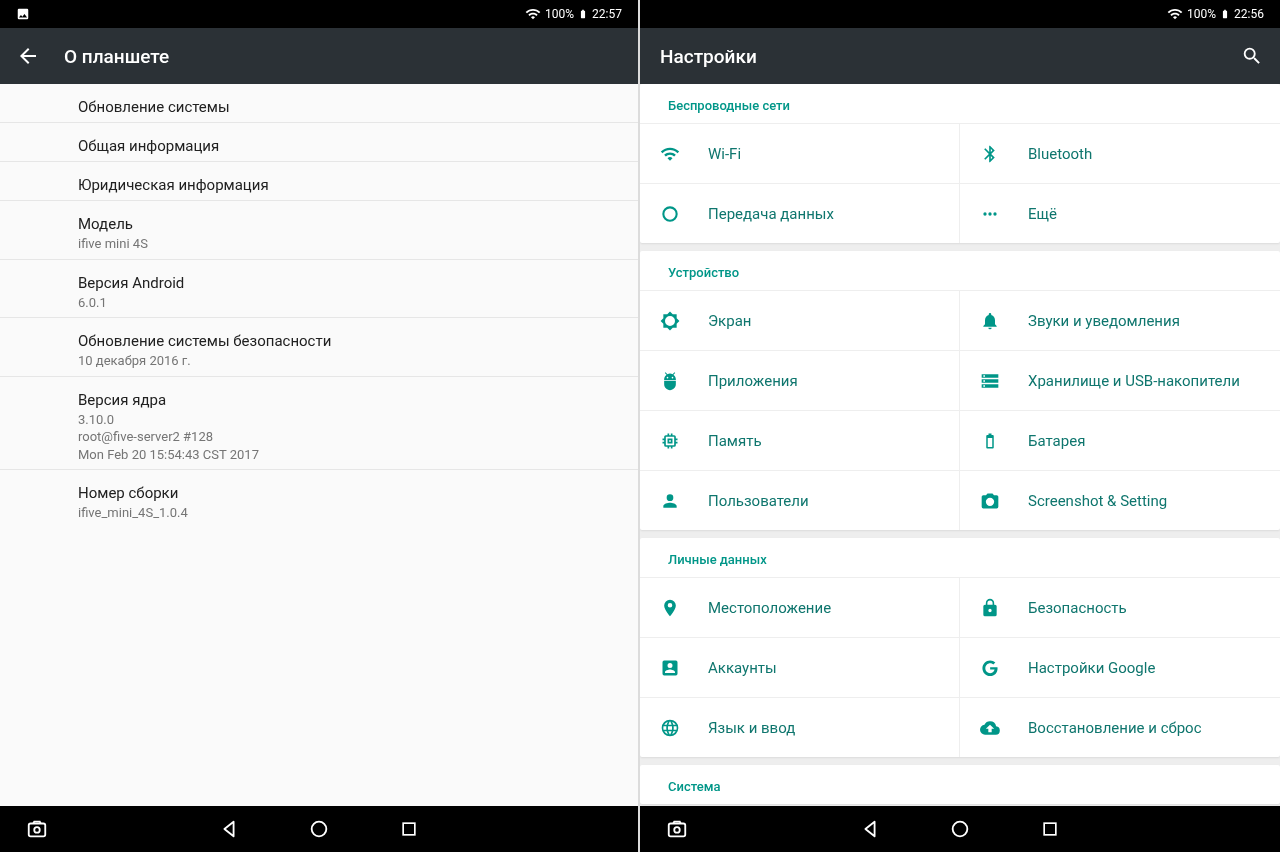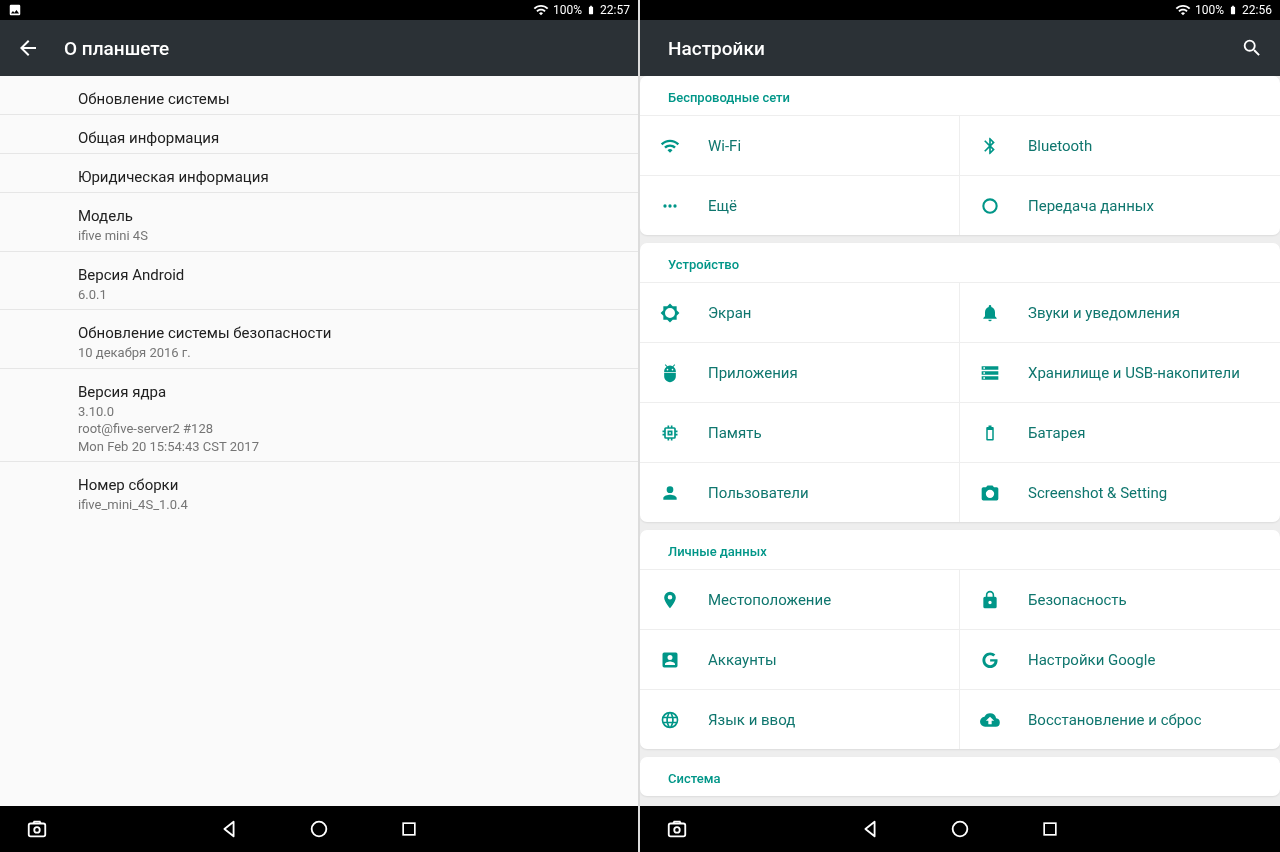--- a/index.html
+++ b/index.html
@@ -14,27 +14,27 @@
 .screen {
   width: 640px;
   height: 852px;
   display: flex;
   flex-direction: column;
   background: #f2f2f2;
   position: relative;
 }
 .screen.left { border-right: 2px solid #dcdcdc; }
 .status-bar {
-  height: 20px;
+  height: 28px;
   background: #000;
   color: #fff;
   display: flex;
   align-items: center;
   font-size: 12px;
-  padding: 0 8px;
+  padding: 0 16px;
 }
 .status-left { flex: 0 0 auto; display:flex; align-items:center; }
 .status-right { margin-left: auto; display: flex; align-items: center; gap: 4px; }
 .status-right span { font-size: 12px; }
 .toolbar {
   height: 56px;
   background: #2b3136;
   color: #fff;
   display: flex;
   align-items: center;
@@ -58,21 +58,21 @@
 .list-row .secondary { font-size: 13px; color: #757575; margin-top: 2px; line-height:1.35; }
 .content-right {
   flex: 1;
   background: #eeeeee;
   overflow-y: auto;
   padding: 0 0 0 0;
 }
 .section-card {
   background: #fff;
   margin: 8px 0 0 0;
-  border-radius: 7px;
+  border-radius: 2px;
   box-shadow: 0 1px 2px rgba(0,0,0,0.08);
 }
 .section-card:first-child { margin-top:0; }
 .section-header {
   color: #009688;
   font-size: 13px;
   font-weight: 500;
   padding: 14px 28px 10px;
 }
 .grid {
@@ -227,21 +227,21 @@
       <span>
         <svg width="10" height="14" viewBox="0 0 24 24" fill="#fff">
             <path d="M15.67 4H14V2h-4v2H8.33A1.33 1.33 0 0 0 7 5.33v15.34A1.33 1.33 0 0 0 8.33 22h7.34A1.33 1.33 0 0 0 17 20.67V5.33A1.33 1.33 0 0 0 15.67 4z"></path>
           </svg>
       </span>
       <span>22:56</span>
     </div>
   </div>
 
   <div class="toolbar">
-    <div class="title" style="margin-left:12px">Настройки</div>
+    <div class="title" style="margin-left:4px">Настройки</div>
     <div class="search-btn">
       <svg width="22" height="22" viewBox="0 0 24 24" fill="#fff">
           <path d="M15.5 14h-.79l-.28-.27A6.47 6.47 0 0 0 16 9.5 6.5 6.5 0 1 0 9.5 16a6.47 6.47 0 0 0 4.23-1.57l.27.28v.79l5 4.99L20.49 19l-4.99-5zM9.5 14A4.5 4.5 0 1 1 14 9.5 4.5 4.5 0 0 1 9.5 14z"></path>
         </svg>
     </div>
   </div>
 
   <div class="content-right" id="right-content">
       <div class="section-card">
         <div class="section-header">Беспроводные сети</div>
@@ -257,35 +257,35 @@
           <div class="tile">
             <div class="tile-icon">
               <svg width="20" height="20" viewBox="0 0 24 24" fill="currentColor">
                 <path d="M17.71 7.71L12 2h-1v7.59L6.41 5 5 6.41 10.59 12 5 17.59 6.41 19 11 14.41V22h1l5.71-5.71L13.41 12l4.3-4.29zM13 5.83l1.88 1.88L13 9.59V5.83zm1.88 10.46L13 18.17v-3.76l1.88 1.88z"></path>
               </svg>
             </div>
             <div class="tile-label">Bluetooth</div>
           </div>
           <div class="tile">
             <div class="tile-icon">
+              <svg width="20" height="20" viewBox="0 0 24 24" fill="none" stroke="currentColor" stroke-width="2.5">
+                <circle cx="12" cy="12" r="8"></circle>
+              </svg>
+            </div>
+            <div class="tile-label">Передача данных</div>
+          </div>
+          <div class="tile">
+            <div class="tile-icon">
               <svg width="20" height="20" viewBox="0 0 24 24" fill="currentColor">
                 <circle cx="6" cy="12" r="2"></circle>
                 <circle cx="12" cy="12" r="2"></circle>
                 <circle cx="18" cy="12" r="2"></circle>
               </svg>
             </div>
             <div class="tile-label">Ещё</div>
-          </div>
-          <div class="tile">
-            <div class="tile-icon">
-              <svg width="20" height="20" viewBox="0 0 24 24" fill="none" stroke="currentColor" stroke-width="2.5">
-                <circle cx="12" cy="12" r="8"></circle>
-              </svg>
-            </div>
-            <div class="tile-label">Передача данных</div>
           </div>
         </div>
       </div>
       <div class="section-card">
         <div class="section-header">Устройство</div>
         <div class="grid">
           <div class="tile">
             <div class="tile-icon">
               <svg width="20" height="20" viewBox="0 0 24 24" fill="currentColor">
                 <path d="M20 8.69V4h-4.69L12 .69 8.69 4H4v4.69L.69 12 4 15.31V20h4.69L12 23.31 15.31 20H20v-4.69L23.31 12 20 8.69zM12 18a6 6 0 1 1 0-12 6 6 0 0 1 0 12z"></path>

